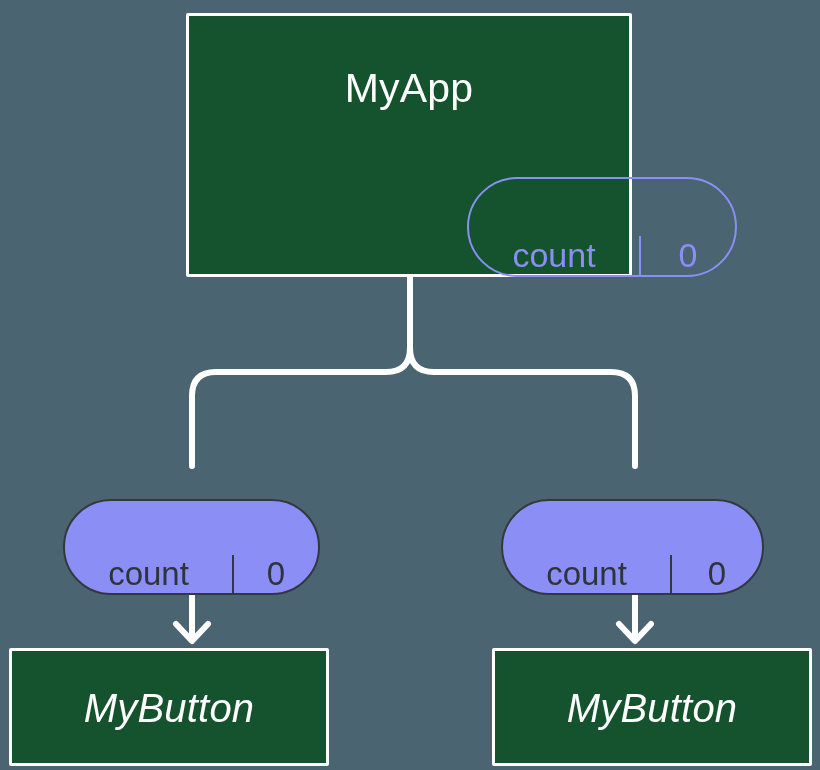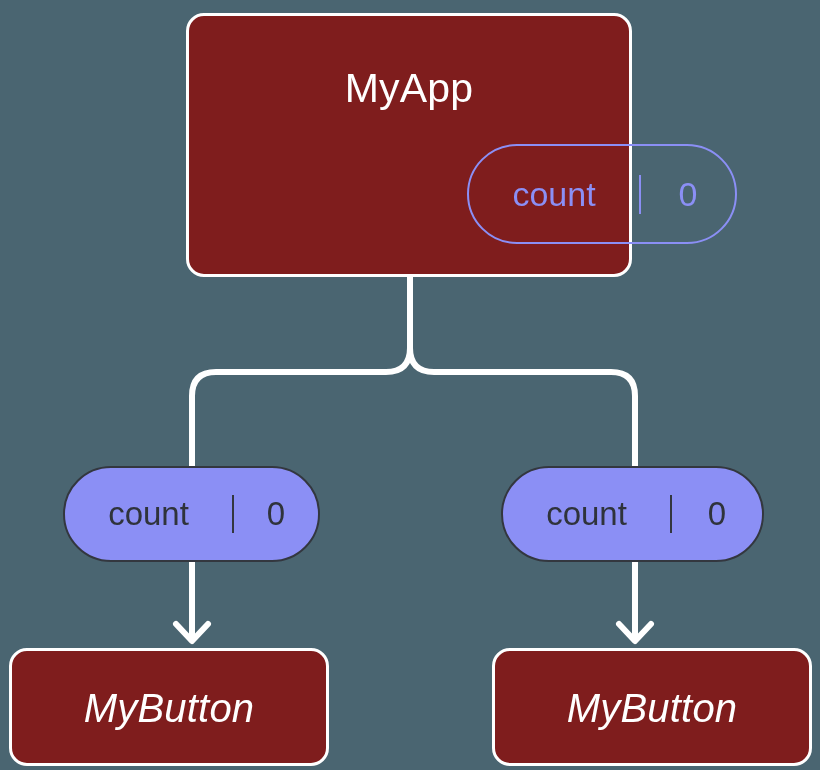--- a/index.html
+++ b/index.html
@@ -22,23 +22,23 @@
     position: absolute;
     left: 0;
     top: 0;
     width: 820px;
     height: 770px;
   }
 
   
   .comp-box {
     position: absolute;
-    background: #7f1d1d;
+    background: #14532d;
     border: 3px solid #ffffff;
-    border-radius: 18px;
+    border-radius: 2px;
     box-sizing: border-box;
   }
   .comp-title {
     color: #ffffff;
     text-align: center;
     font-weight: 400;
     letter-spacing: 0.2px;
   }
 
   #myapp-box {
@@ -75,24 +75,25 @@
     top: 32px;
     width: 100%;
     font-size: 40px;
     line-height: 50px;
   }
 
   
   .pill {
     position: absolute;
     display: flex;
-    align-items: center;
+    align-items: flex-end;
     box-sizing: border-box;
     border-radius: 999px;
     overflow: hidden;
+    margin-top: 33px;
   }
   .pill-key, .pill-val {
     display: flex;
     align-items: center;
     justify-content: center;
     box-sizing: border-box;
   }
 
   
   #myapp-pill {

